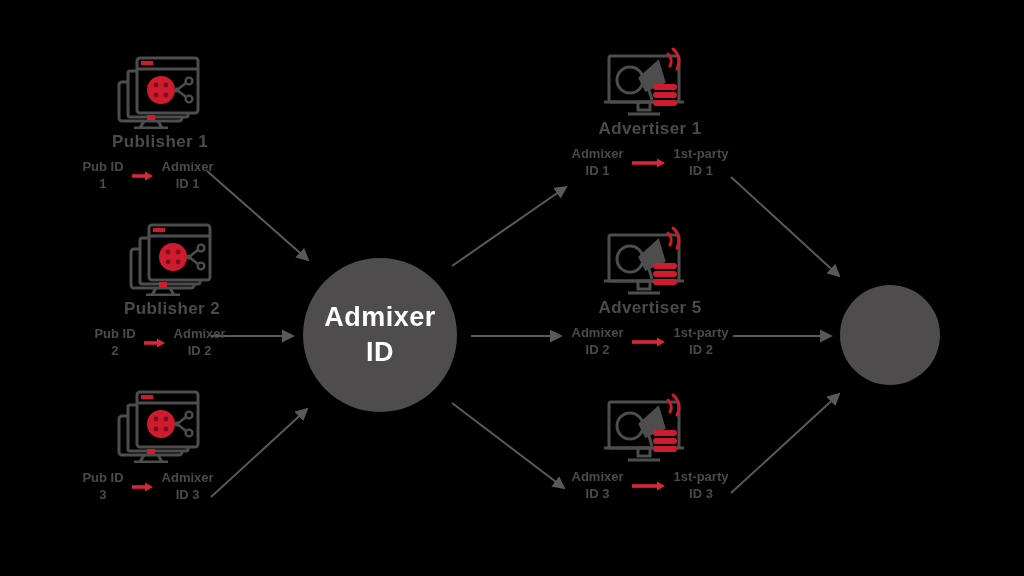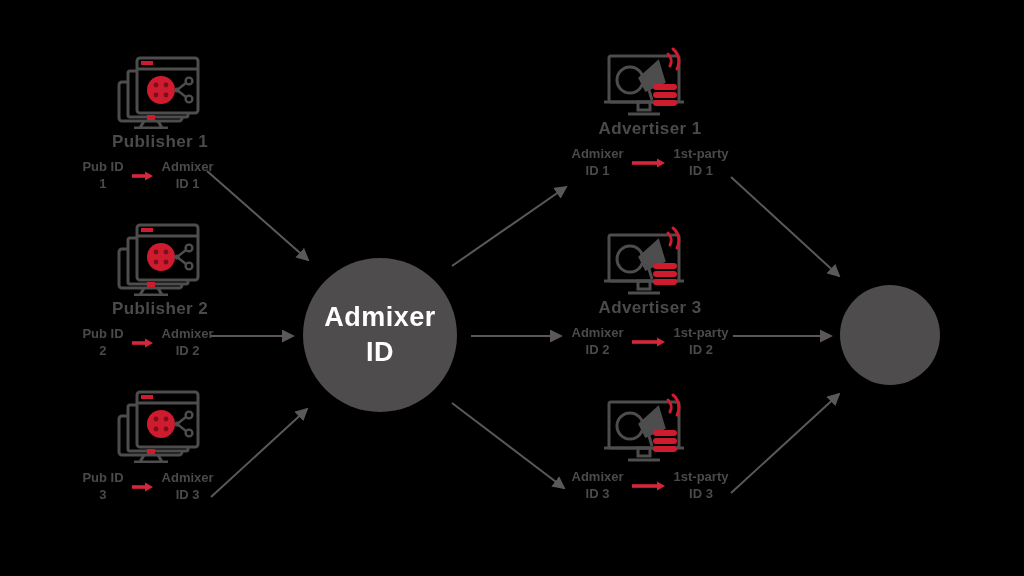--- a/index.html
+++ b/index.html
@@ -91,21 +91,21 @@
         <path d="M0 5 H14" stroke="#d7263b" stroke-width="3.6"></path>
           <path d="M13 .5 L21 5 L13 9.5 Z" fill="#d7263b"></path>
       </svg>
       <div class="id-label">
         <span>Admixer</span>
         <span>ID 1</span>
       </div>
     </div>
   </div>
 
-  <div class="node" style="left:60px;top:220px;width:200px;">
+  <div class="node" style="left:72px;top:220px;width:200px;">
     <svg class="icon" width="92" height="76" viewBox="0 0 92 76" fill="none">
       <g stroke="#4d4d4d" stroke-width="3">
         <rect x="5" y="29" width="63" height="39" rx="3"></rect>
         <path d="M30 68 L26 75 M44 68 L48 75 M20 75 H54"></path>
         <rect x="14" y="18" width="60" height="46" rx="2" fill="#000"></rect>
       </g>
       <rect x="23" y="5" width="61" height="55" rx="3" fill="#000" stroke="#4d4d4d" stroke-width="3"></rect>
       <line x1="23" y1="16" x2="84" y2="16" stroke="#4d4d4d" stroke-width="3"></line>
       <rect x="27" y="8" width="12" height="4" fill="#cf1b2e"></rect>
       <rect x="33" y="62" width="8" height="5" fill="#cf1b2e"></rect>
@@ -238,21 +238,21 @@
       <g stroke="#cf1b2e" stroke-width="3" stroke-linecap="round">
         <path d="M70 22 a10 10 0 0 0 -2 -12"></path>
         <path d="M77 25 a16 16 0 0 0 -4 -20"></path>
       </g>
       <g fill="#cf1b2e">
         <rect x="53" y="40" width="24" height="6" rx="3"></rect>
         <rect x="53" y="48" width="24" height="6" rx="3"></rect>
         <rect x="53" y="56" width="24" height="6" rx="3"></rect>
       </g>
     </svg>
-    <div class="node-title">Advertiser 3</div>
+    <div class="node-title">Advertiser 5</div>
     <div class="id-row">
       <div class="id-label">
         <span>Admixer</span>
         <span>ID 2</span>
       </div>
       <svg class="red-arrow" width="34" height="10" viewBox="0 0 34 10">
         <path d="M0 5 H26" stroke="#d7263b" stroke-width="3.6"></path>
           <path d="M25 .5 L33 5 L25 9.5 Z" fill="#d7263b"></path>
       </svg>
       <div class="id-label">

